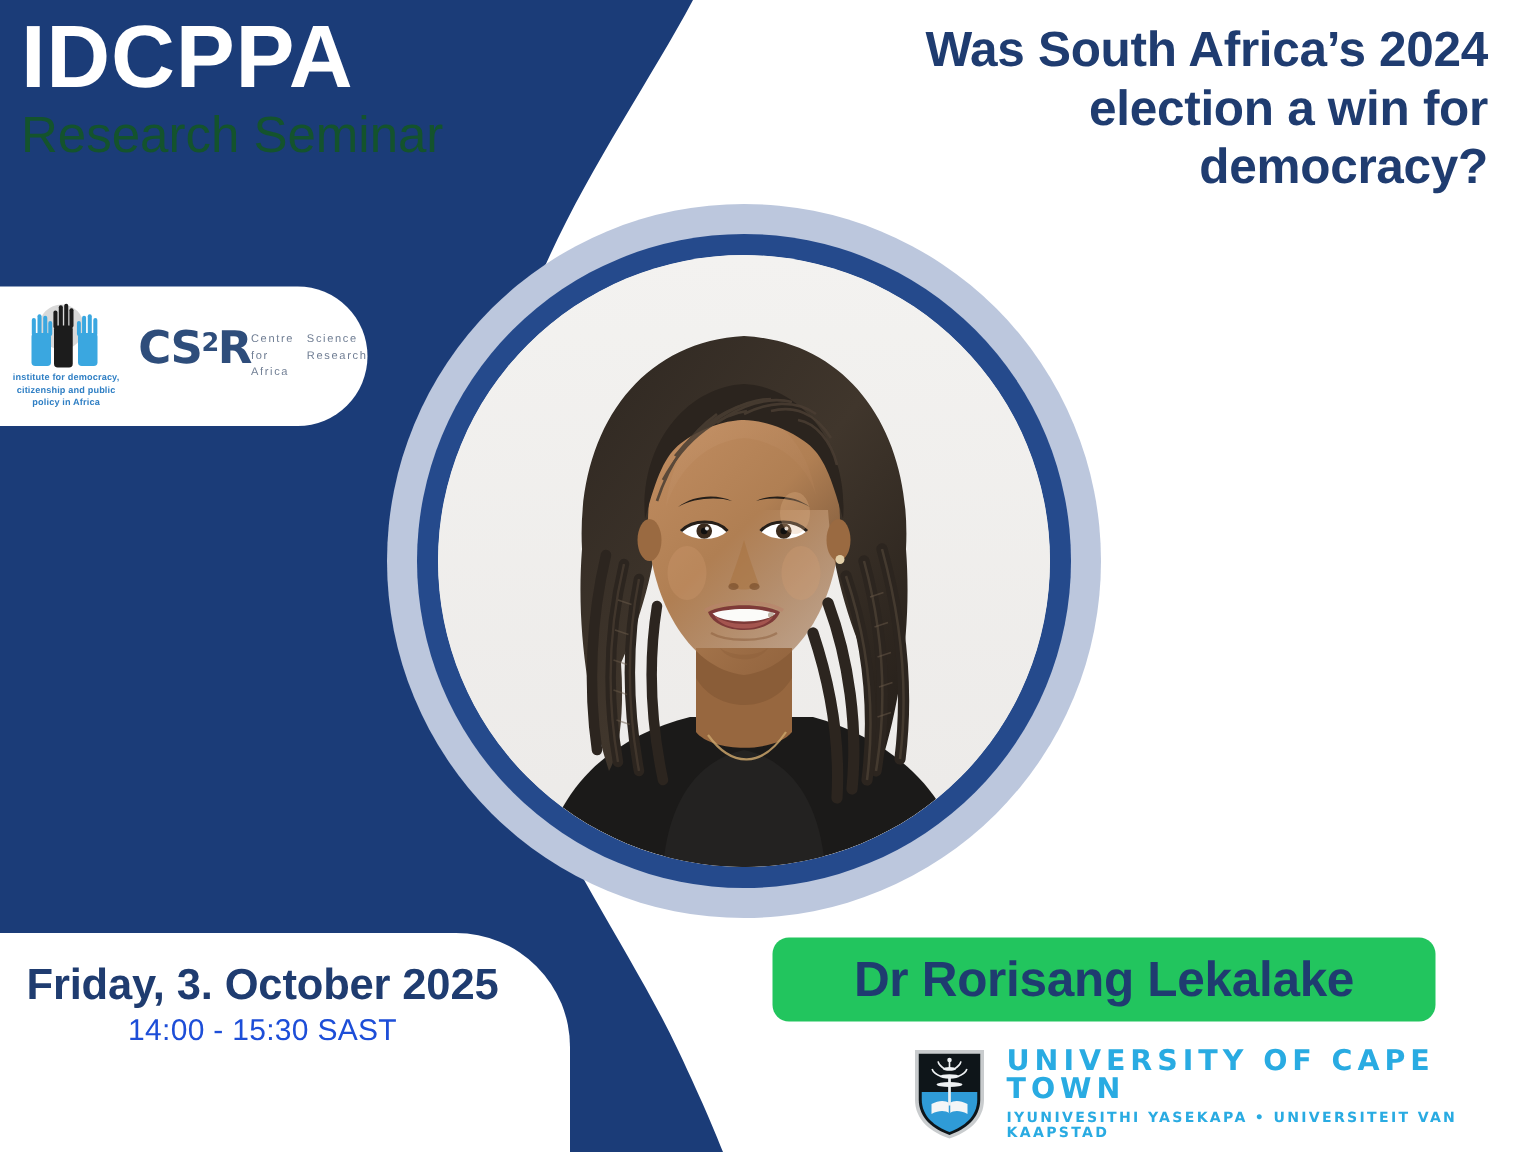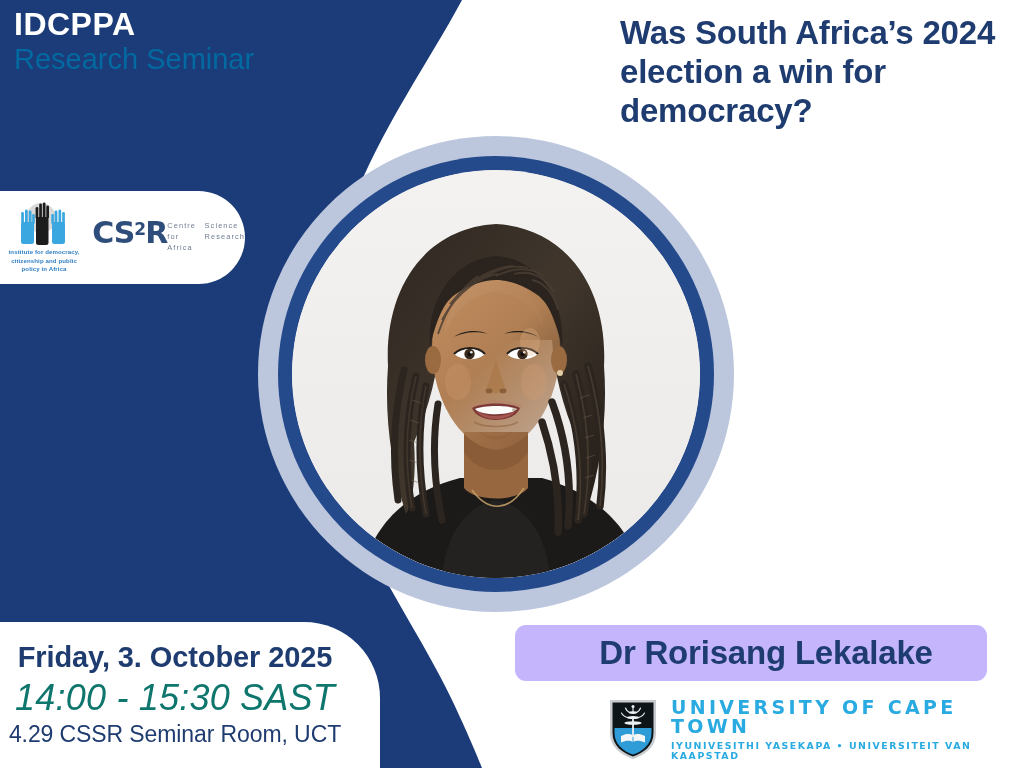--- a/index.html
+++ b/index.html
@@ -26,40 +26,41 @@
 
   
   .brand-block {
     position: absolute;
     left: 14px;
     top: 8px;
     width: 430px;
     color: #ffffff;
   }
   .brand-acronym {
-    font-size: 32px;
+    font-size: 59px;
     font-weight: bold;
     letter-spacing: 0.5px;
     line-height: 1.05;
     color: #ffffff;
   }
   .brand-sub {
-    font-size: 29px;
+    font-size: 34px;
     font-weight: normal;
     line-height: 1.1;
     margin-top: 2px;
-    color: #0369a1;
+    color: #14532d;
   }
 
   
   .seminar-title {
     position: absolute;
-    right: 14px;
+    right: 32px;
     top: 14px;
     width: 390px;
+    text-align: right;
     color: #1F3C70;
     font-size: 33px;
     font-weight: bold;
     line-height: 1.18;
     letter-spacing: -0.2px;
   }
 
   
   .logo-panel {
     position: absolute;
@@ -152,26 +153,25 @@
   }
   .portrait-photo svg { display: block; }
 
   
   .speaker-badge {
     position: absolute;
     left: 515px;
     top: 625px;
     width: 442px;
     height: 56px;
-    background: #c4b5fd;
+    background: #22c55e;
     border-radius: 11px;
     display: flex;
     align-items: center;
     justify-content: center;
-    padding-left: 30px;
   }
   .speaker-name {
     font-size: 33px;
     font-weight: bold;
     color: #1F3C70;
     letter-spacing: -0.2px;
   }
 
   
   .info-panel {
@@ -187,26 +187,25 @@
     text-align: center;
   }
   .info-date {
     font-size: 29px;
     font-weight: bold;
     color: #1F3C70;
     line-height: 1.22;
     letter-spacing: -0.1px;
   }
   .info-time {
-    font-size: 36px;
+    font-size: 20px;
     font-weight: normal;
-    color: #0f766e;
+    color: #1d4ed8;
     line-height: 1.25;
     letter-spacing: 0.2px;
-    font-style: italic;
   }
   .info-venue {
     font-size: 23px;
     font-weight: normal;
     color: #1F3C70;
     line-height: 1.3;
     letter-spacing: -0.1px;
   }
 
   
@@ -450,21 +449,20 @@
     </div>
   </div>
 
   <div class="speaker-badge">
     <span class="speaker-name">Dr Rorisang Lekalake</span>
   </div>
 
   <div class="info-panel">
     <div class="info-date">Friday, 3. October 2025</div>
     <div class="info-time">14:00 - 15:30 SAST</div>
-    <div class="info-venue">4.29 CSSR Seminar Room, UCT</div>
   </div>
 
   <div class="uct-logo">
     <div class="uct-shield">
       <svg viewBox="0 0 52 64" width="52" height="64">
         <path d="M 3,3 L 49,3 L 49,36 C 49,50 38,58 26,62 C 14,58 3,50 3,36 Z" fill="#c9ccce"></path>
         <path d="M 5.5,5.5 L 46.5,5.5 L 46.5,36 C 46.5,48.6 36.6,55.9 26,59.6
                  C 15.4,55.9 5.5,48.6 5.5,36 Z" fill="#0e1519"></path>
         <path d="M 7.5,31 L 44.5,31 L 44.5,36 C 44.5,47.4 35.6,54.2 26,57.6
                  C 16.4,54.2 7.5,47.4 7.5,36 Z" fill="#2f9bd7"></path>

